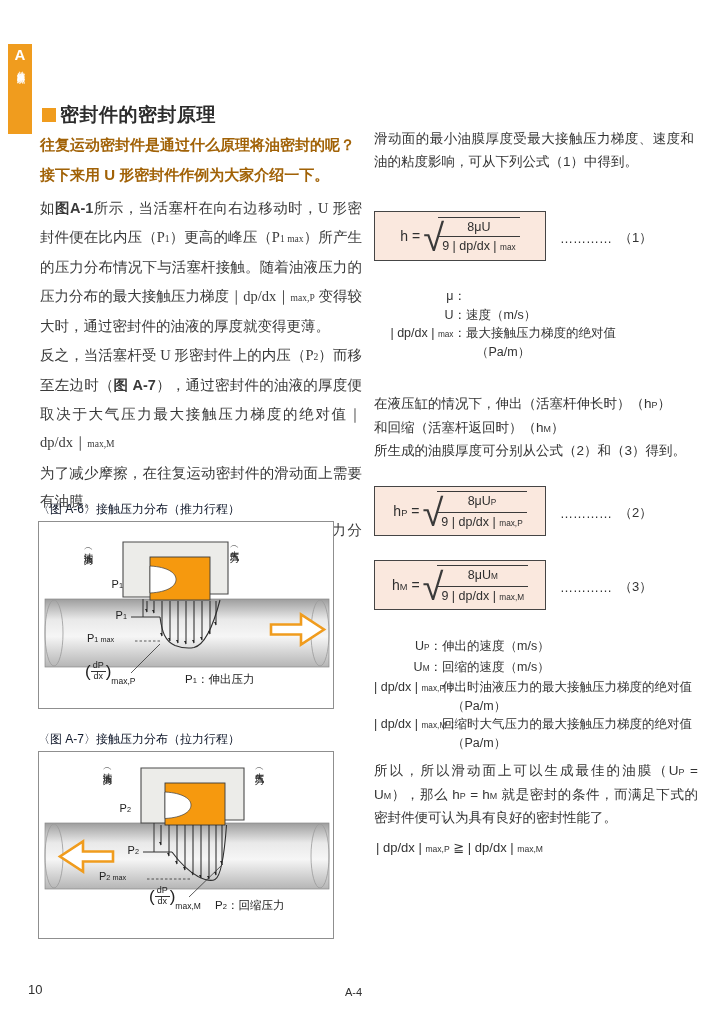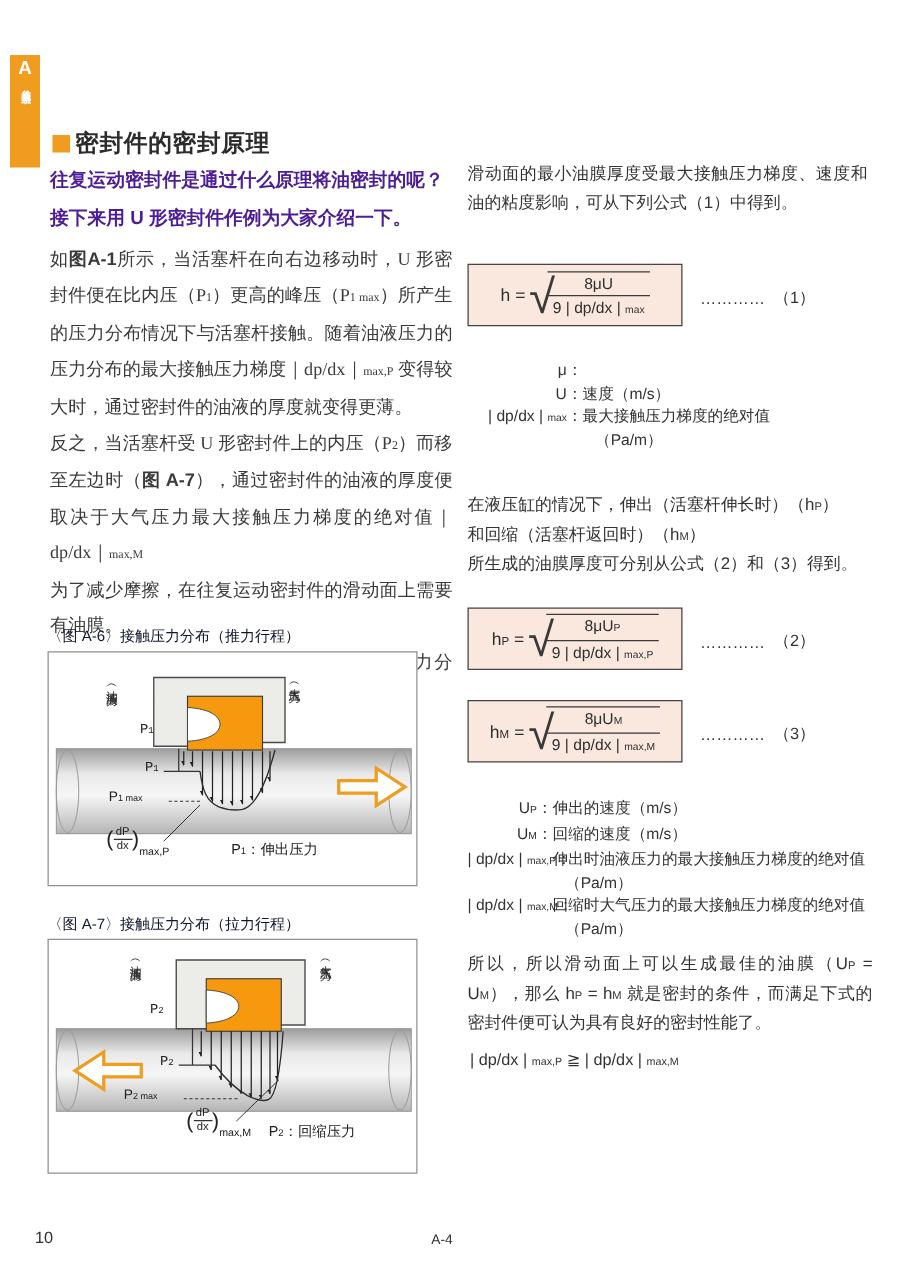--- a/index.html
+++ b/index.html
@@ -10,36 +10,36 @@
   
   .side-tab{left:8px;top:44px;width:24px;height:90px;background:var(--accent-orange);
             display:flex;flex-direction:column;align-items:center;padding-top:3px;box-sizing:border-box;}
   .tab-letter{color:#fff;font-weight:bold;font-size:15px;line-height:1.1;}
   .tab-vtext{writing-mode:vertical-rl;color:#fff;font-size:8px;letter-spacing:.5px;margin-top:1px;line-height:1;}
 
   
   .title-row{left:42px;top:102px;display:flex;align-items:center;gap:4px;}
   .title-square{width:14px;height:14px;background:var(--accent-orange);}
   .title-text{font-size:19px;font-weight:bold;color:#2c2c2c;letter-spacing:.5px;}
-  .intro{left:40px;top:130px;width:330px;font-size:15px;font-weight:bold;line-height:30px;color:#4c1d95;}
+  .intro{left:40px;top:130px;width:330px;font-size:15px;font-weight:bold;line-height:30px;color:#a16207;}
 
   
   .left-body{left:40px;top:194px;width:322px;font-family:"Liberation Serif",serif;
              font-size:14.5px;line-height:28.5px;text-align:justify;color:#3a3a3a;}
   .left-body p{margin:0;}
   .run-b{font-weight:bold;font-family:"Liberation Sans",sans-serif;}
   .run-sub{font-size:66%;}
 
   
   .fig-caption{font-size:12px;color:#0f172a;}
   .fig-frame{width:296px;height:188px;border:1px solid #8f8f8f;background:#fff;box-sizing:border-box;}
   .fig-frame svg{position:absolute;left:0;top:0;}
   .vlabel{writing-mode:vertical-rl;font-size:9.5px;color:#2f2f2f;letter-spacing:1px;line-height:1;}
   .flabel{font-size:11px;color:#222;white-space:nowrap;}
-  .t-right{text-align:right;font-family:Liberation Mono, monospace;}
+  .t-right{text-align:right;}
   .legend{font-size:11.5px;color:#222;white-space:nowrap;}
   .grad{display:flex;align-items:center;font-size:9px;color:#222;}
   .grad .paren{font-size:17px;font-weight:300;line-height:1;}
   .grad .gfrac{display:flex;flex-direction:column;align-items:center;line-height:1.1;}
   .grad .gn{border-bottom:.8px solid #333;padding:0 2px;}
   .grad .gsub{font-size:8.5px;align-self:flex-end;transform:translateY(4px);}
 
   
   .rpara{font-size:13.5px;line-height:22.5px;color:#333;text-align:justify;}
   .rline{font-size:13.5px;line-height:22.5px;color:#333;white-space:nowrap;}

